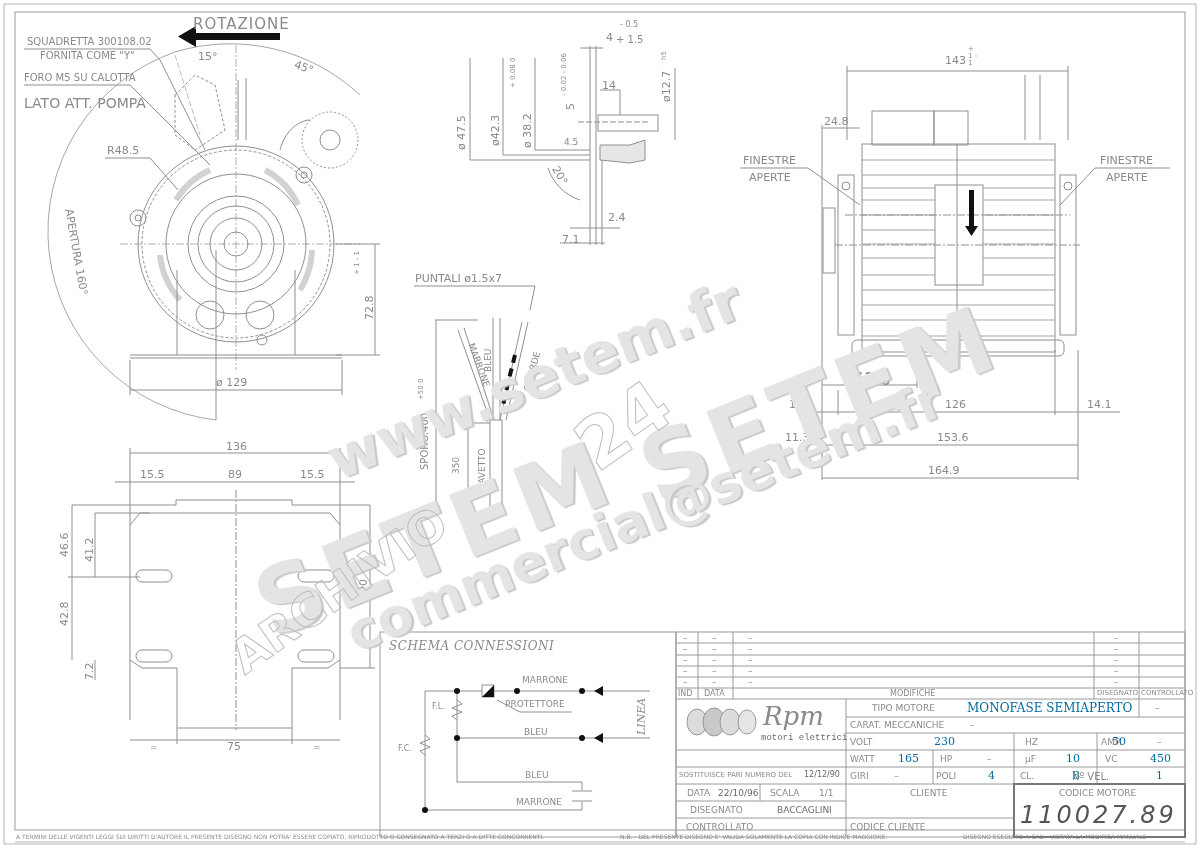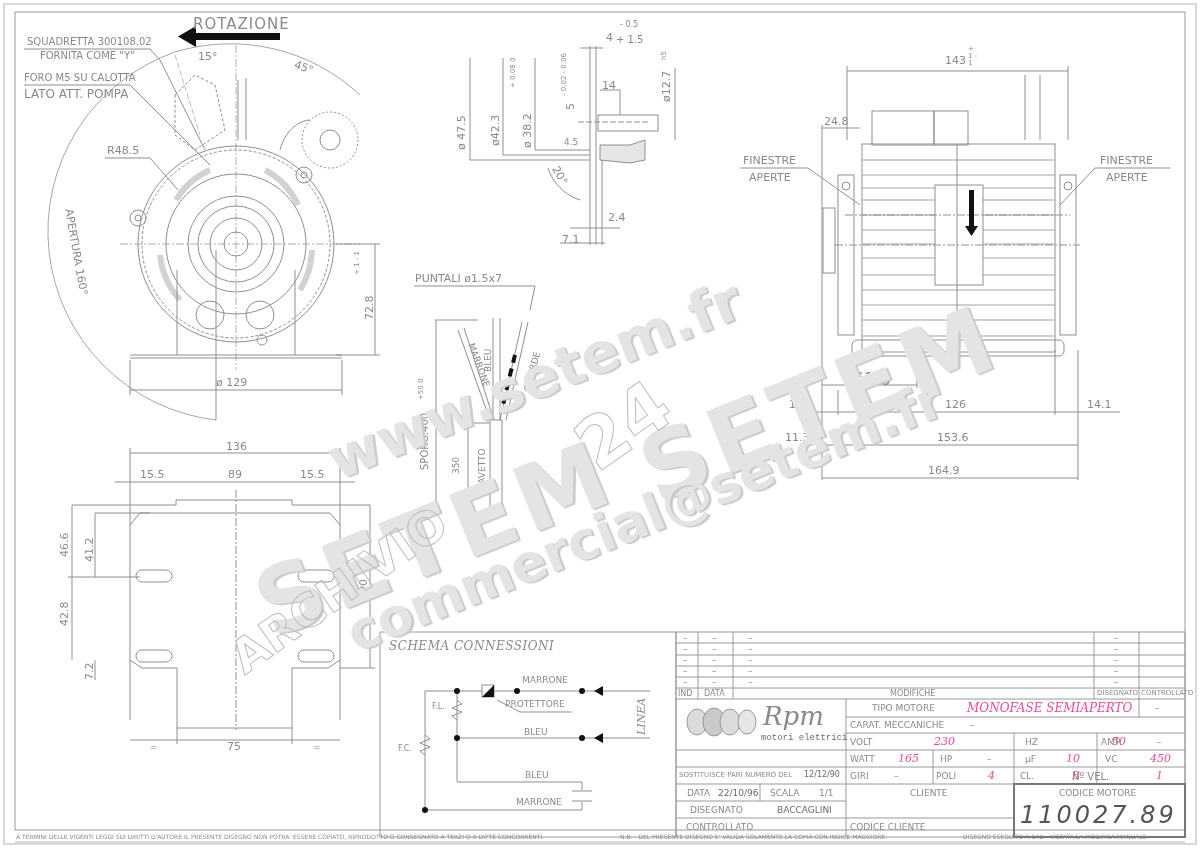--- a/index.html
+++ b/index.html
@@ -2,21 +2,21 @@
 <html><head>
 <meta charset="utf-8">
 <style>
   html,body{margin:0;padding:0;background:#fff;}
   body{width:1200px;height:848px;position:relative;overflow:hidden;font-family:"DejaVu Sans",sans-serif;color:#8a8a8a;}
   #sheet{position:absolute;left:0;top:0;width:1200px;height:848px;}
   .t{position:absolute;white-space:nowrap;font-family:"DejaVu Sans",sans-serif;color:#8a8a8a;line-height:1;}
   .it{font-family:"DejaVu Serif",serif;font-style:italic;}
   .vt{transform-origin:0 0;}
   .cell{position:absolute;box-sizing:border-box;font-size:9px;color:#8a8a8a;white-space:nowrap;line-height:1;}
-  .val{font-family:"DejaVu Serif",serif;font-style:italic;color:#ec4899;font-size:11px;}
+  .val{font-family:"DejaVu Serif",serif;color:#0369a1;font-size:11px;}
   .wm{position:absolute;font-family:"DejaVu Sans",sans-serif;font-weight:bold;color:#e4e4e4;white-space:nowrap;text-shadow:2px 2px 1px #c9c9c9;pointer-events:none;transform-origin:0 0;}
 </style>
 </head>
 <body>
 
 <div id="sheet">
 
 <svg width="1200" height="848" style="position:absolute;left:0;top:0" viewBox="0 0 1200 848" fill="none" stroke="#9a9a9a" stroke-width="1">
 
   <rect x="4" y="4" width="1192" height="840" stroke="#b5b5b5"></rect>
@@ -273,21 +273,21 @@
     <ellipse cx="714" cy="722" rx="11" ry="14" fill="#c9c9c9"></ellipse>
     <ellipse cx="730" cy="722" rx="10" ry="13" fill="#dcdcdc"></ellipse>
     <ellipse cx="747" cy="722" rx="9" ry="12" fill="#e6e6e6"></ellipse>
   </g>
 </svg>
 
 <span class="t" style="left:193px;top:17px;font-size:15px;letter-spacing:1px">ROTAZIONE</span>
 <span class="t" style="left:27px;top:37px;font-size:10px">SQUADRETTA 300108.02</span>
 <span class="t" style="left:40px;top:51px;font-size:10px">FORNITA COME "Y"</span>
 <span class="t" style="left:24px;top:73px;font-size:10px">FORO M5 SU CALOTTA</span>
-<span class="t" style="left:24px;top:88px;font-size:12px">LATO ATT. POMPA</span>
+<span class="t" style="left:24px;top:96px;font-size:14px">LATO ATT. POMPA</span>
 <span class="t" style="left:198px;top:51px;font-size:11px">15°</span>
 <span class="t" style="left:294px;top:62px;font-size:11px;transform:rotate(20deg)">45°</span>
 <span class="t" style="left:107px;top:145px;font-size:11px">R48.5</span>
 <span class="t vt" style="left:74px;top:208px;font-size:11px;transform:rotate(80deg)">APERTURA 160°</span>
 <span class="t vt" style="left:364px;top:320px;font-size:11px;transform:rotate(-90deg)">72.8</span>
 <span class="t vt" style="left:354px;top:275px;font-size:7px;transform:rotate(-90deg)">+ 1  - 1</span>
 <span class="t" style="left:216px;top:377px;font-size:11px">ø 129</span>
 
 <span class="t" style="left:620px;top:21px;font-size:8px">- 0.5</span>
 <span class="t" style="left:606px;top:32px;font-size:11px">4</span>

